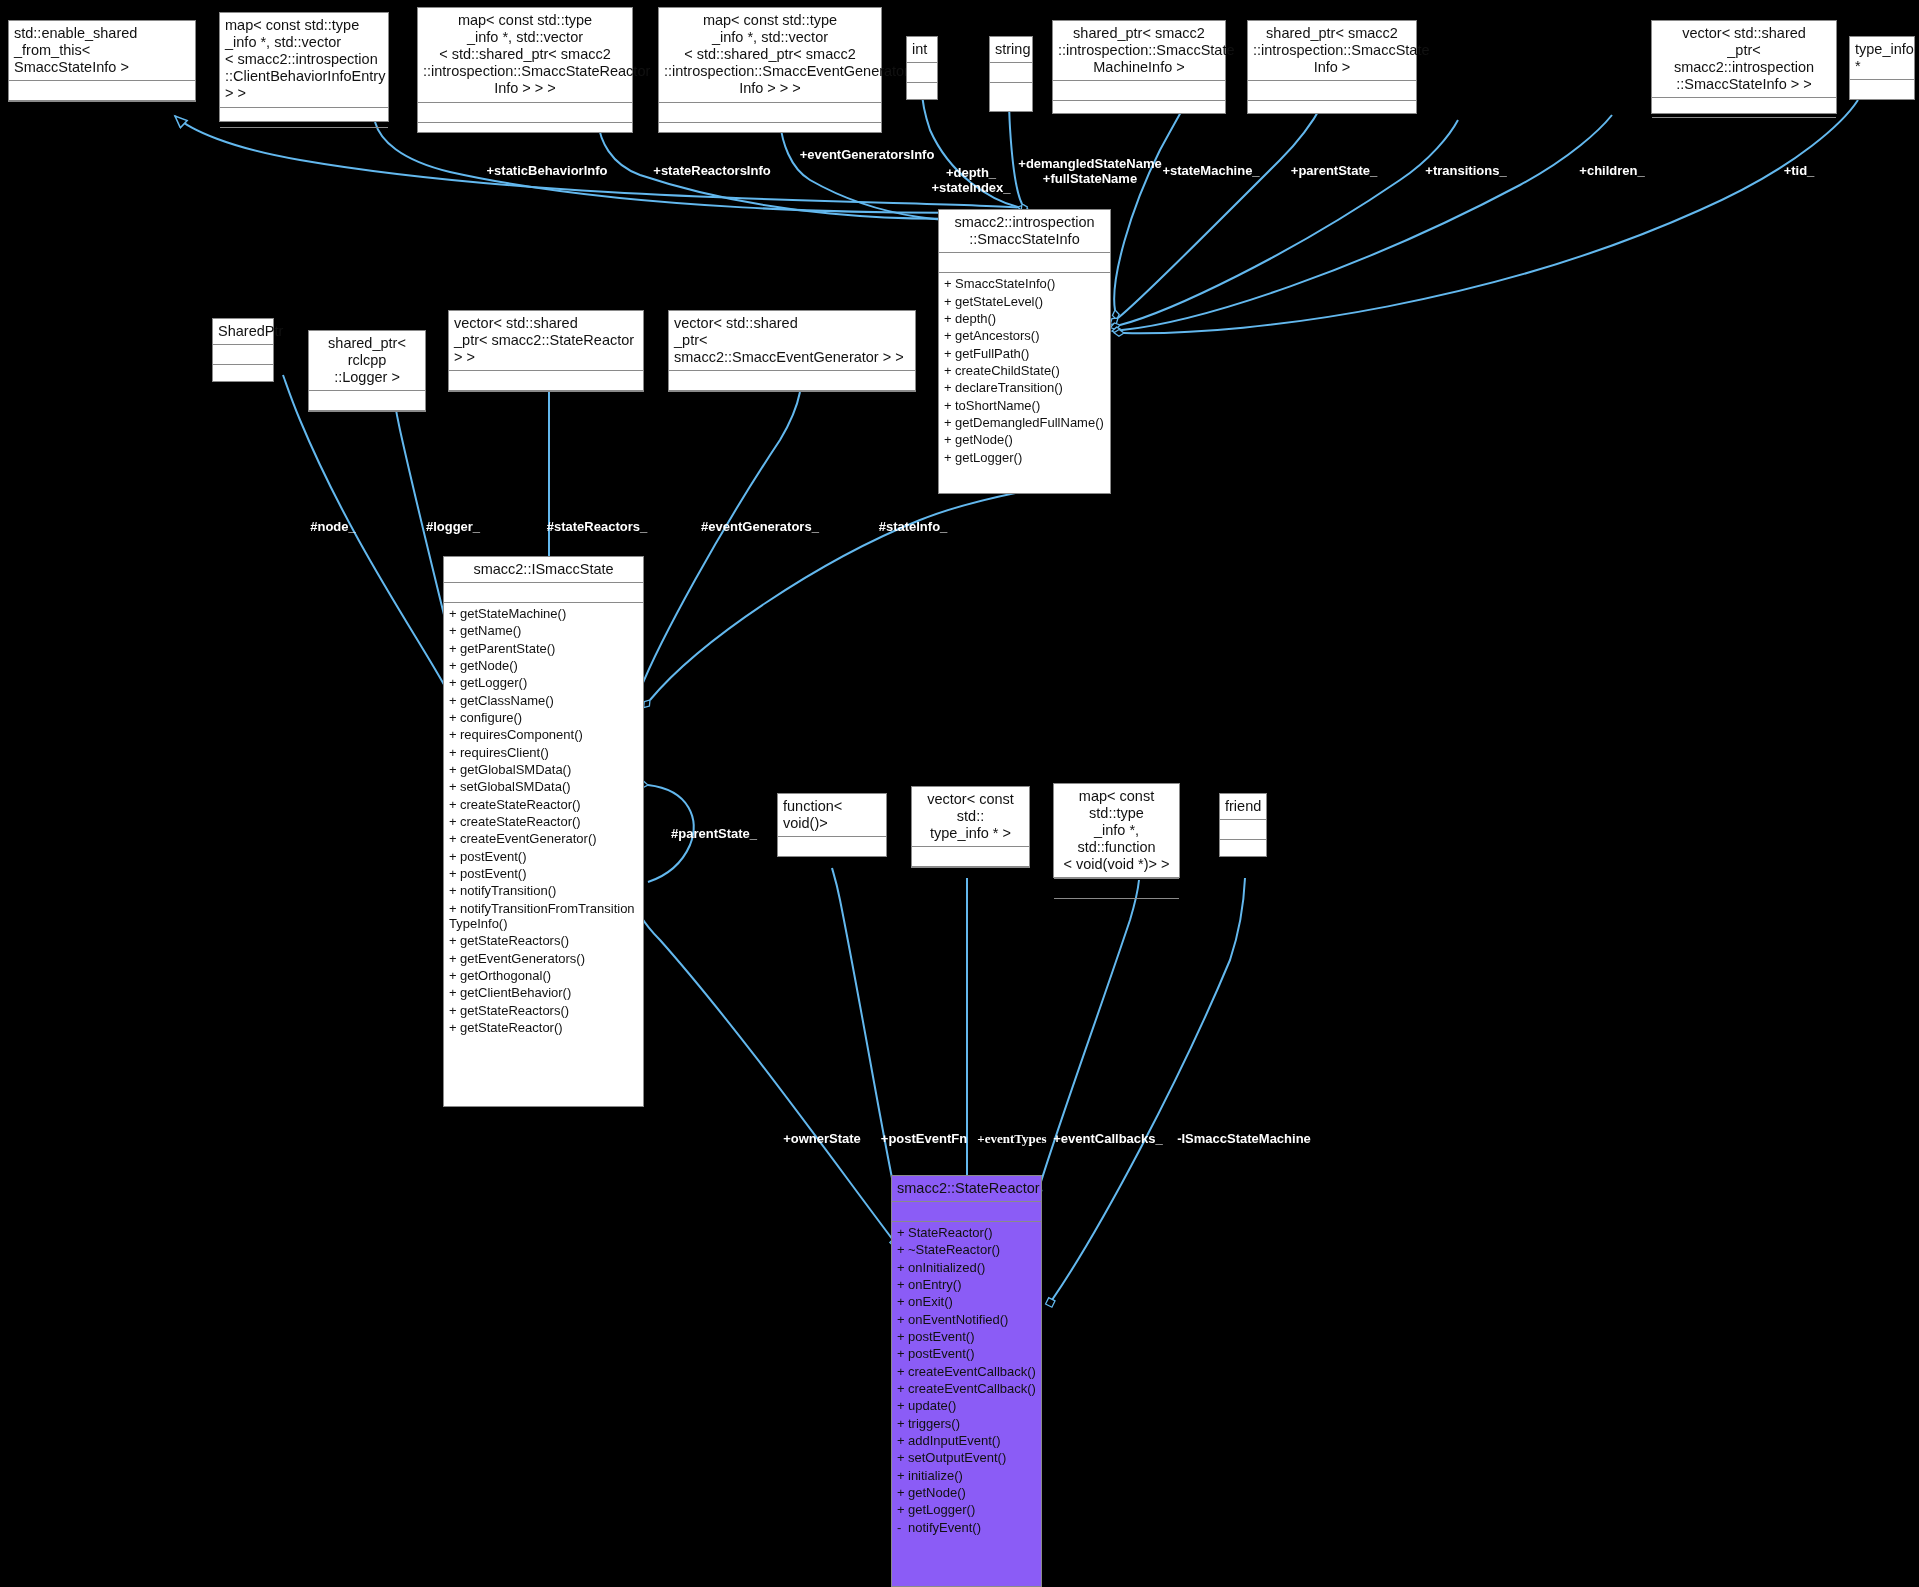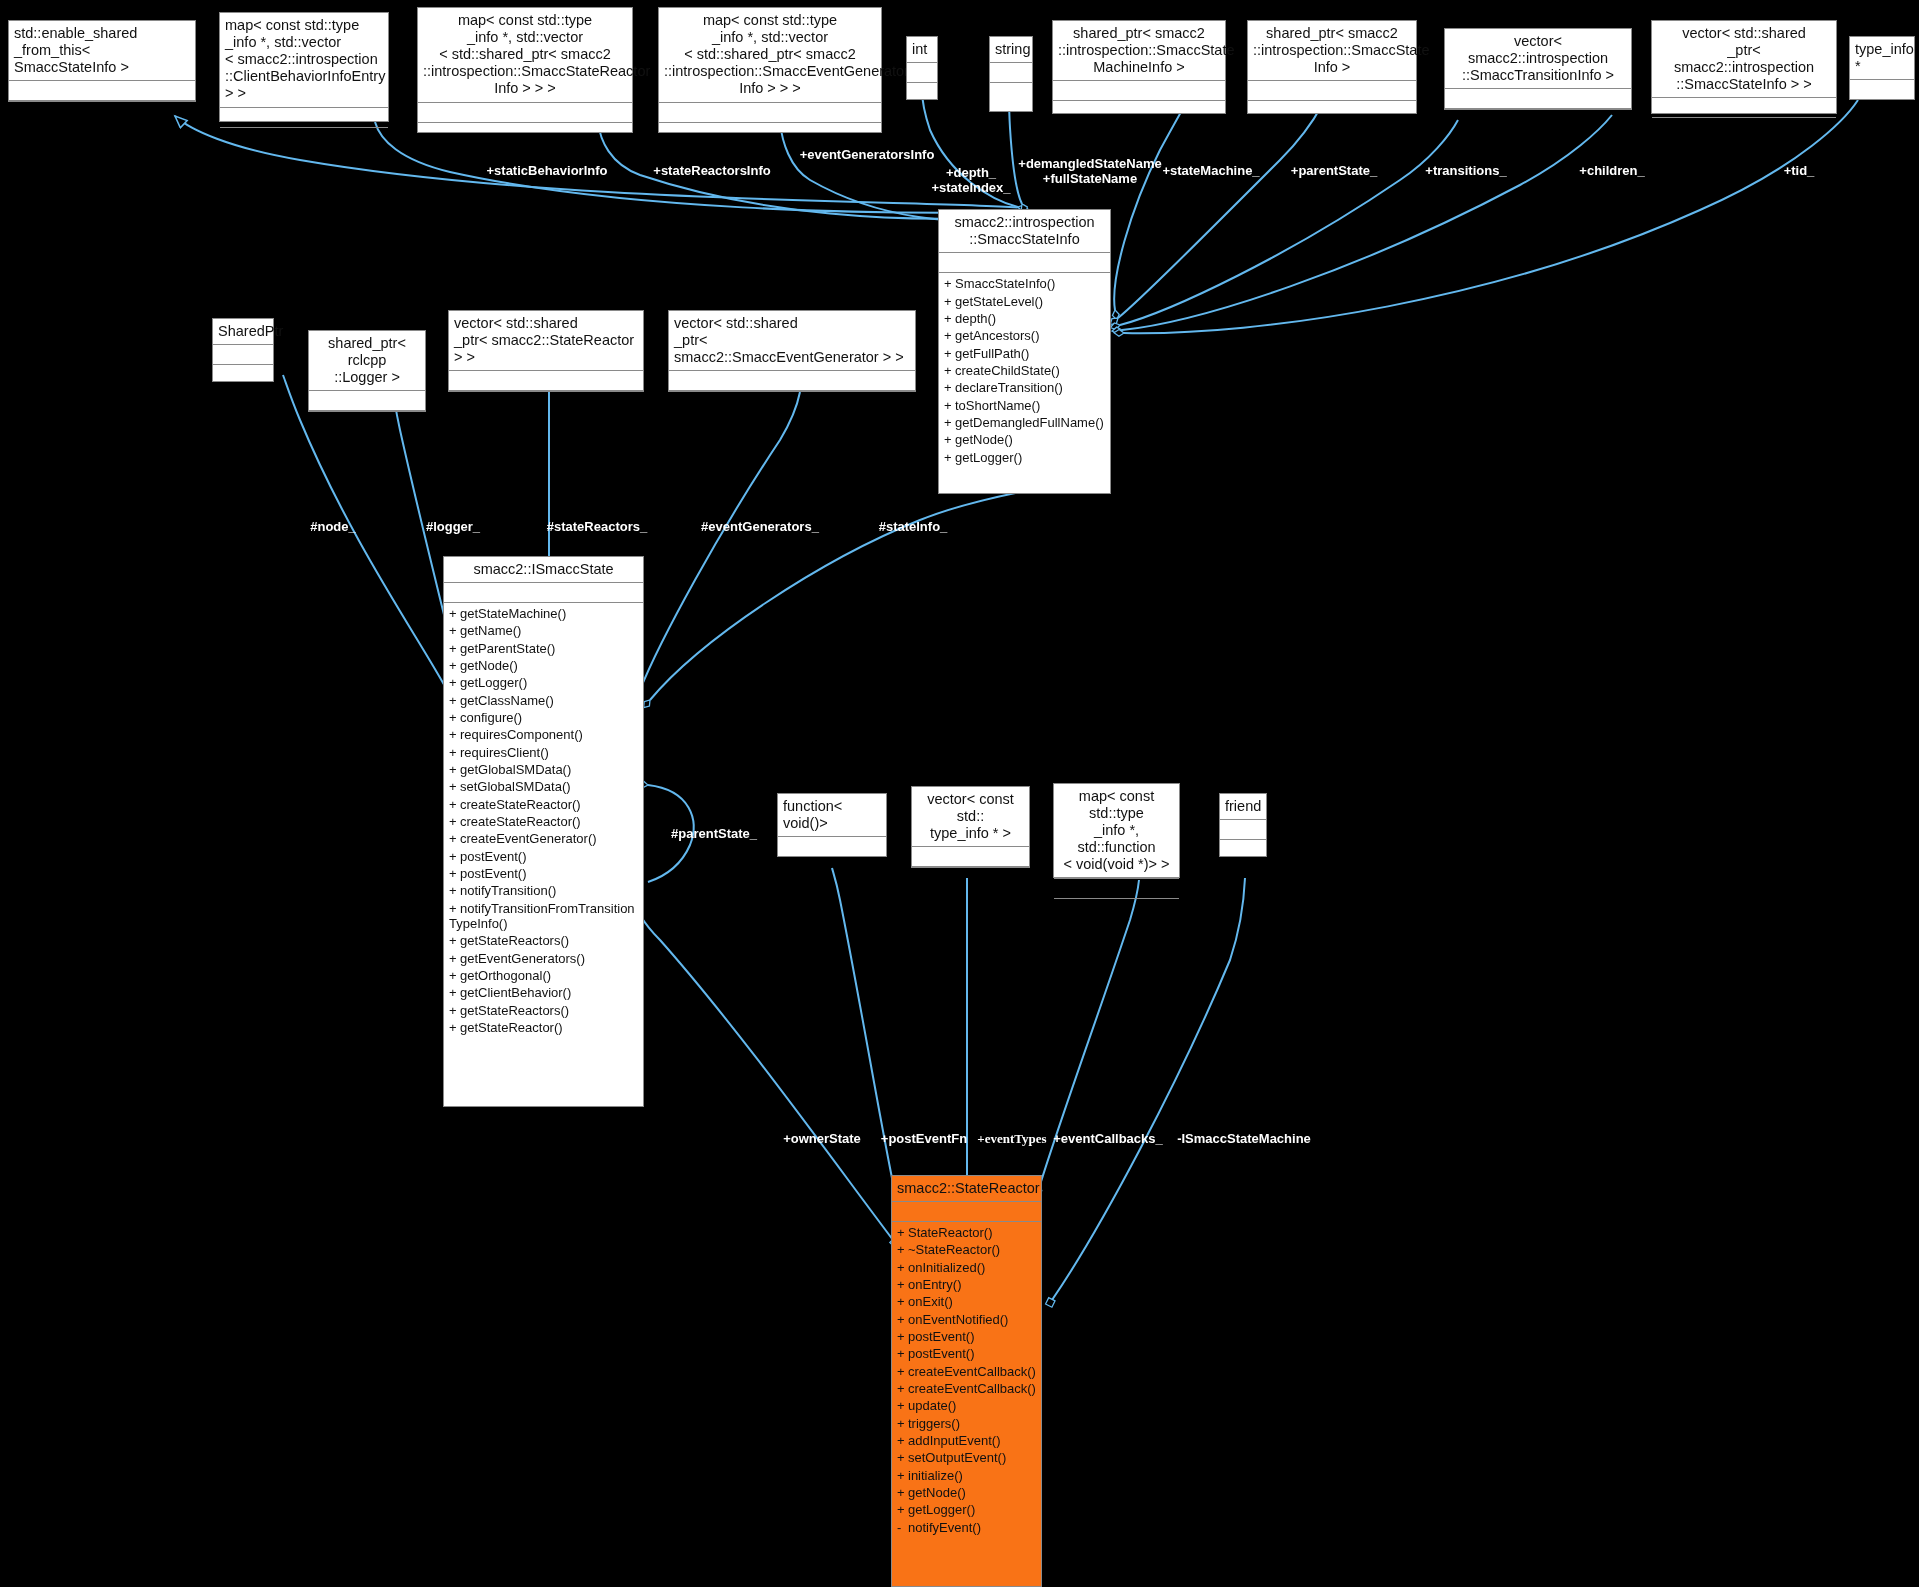--- a/index.html
+++ b/index.html
@@ -29,21 +29,21 @@
     position: absolute;
     box-sizing: border-box;
     background: #ffffff;
     border: 1px solid #8a8a8a;
     color: #111111;
     display: flex;
     flex-direction: column;
     z-index: 5;
   }
   .node.highlight {
-    background: #f97316;
+    background: #8b5cf6;
   }
   .node .title {
     box-sizing: border-box;
     padding: 4px 5px 4px 5px;
     text-align: center;
     font-size: 14.5px;
     line-height: 1.18;
     white-space: pre-line;
     border-bottom: 1px solid #8a8a8a;
   }
@@ -214,26 +214,20 @@
   </div>
 
   <div class="node t-center" style="left:1247px; top:20px; width:170px; height:94px;">
     <div class="title">shared_ptr&lt; smacc2
 ::introspection::SmaccState
 Info &gt;</div>
     <div class="attrs"></div>
     <div class="ops"></div>
   </div>
 
-  <div class="node t-center" style="left:1444px; top:28px; width:188px; height:82px;">
-    <div class="title">vector&lt; smacc2::introspection
-::SmaccTransitionInfo &gt;</div>
-    <div class="attrs"></div>
-    <div class="ops"></div>
-  </div>
 
   <div class="node t-center" style="left:1651px; top:20px; width:186px; height:94px;">
     <div class="title">vector&lt; std::shared
 _ptr&lt; smacc2::introspection
 ::SmaccStateInfo &gt; &gt;</div>
     <div class="attrs"></div>
     <div class="ops"></div>
   </div>
 
   <div class="node t-left" style="left:1849px; top:36px; width:66px; height:64px;">

